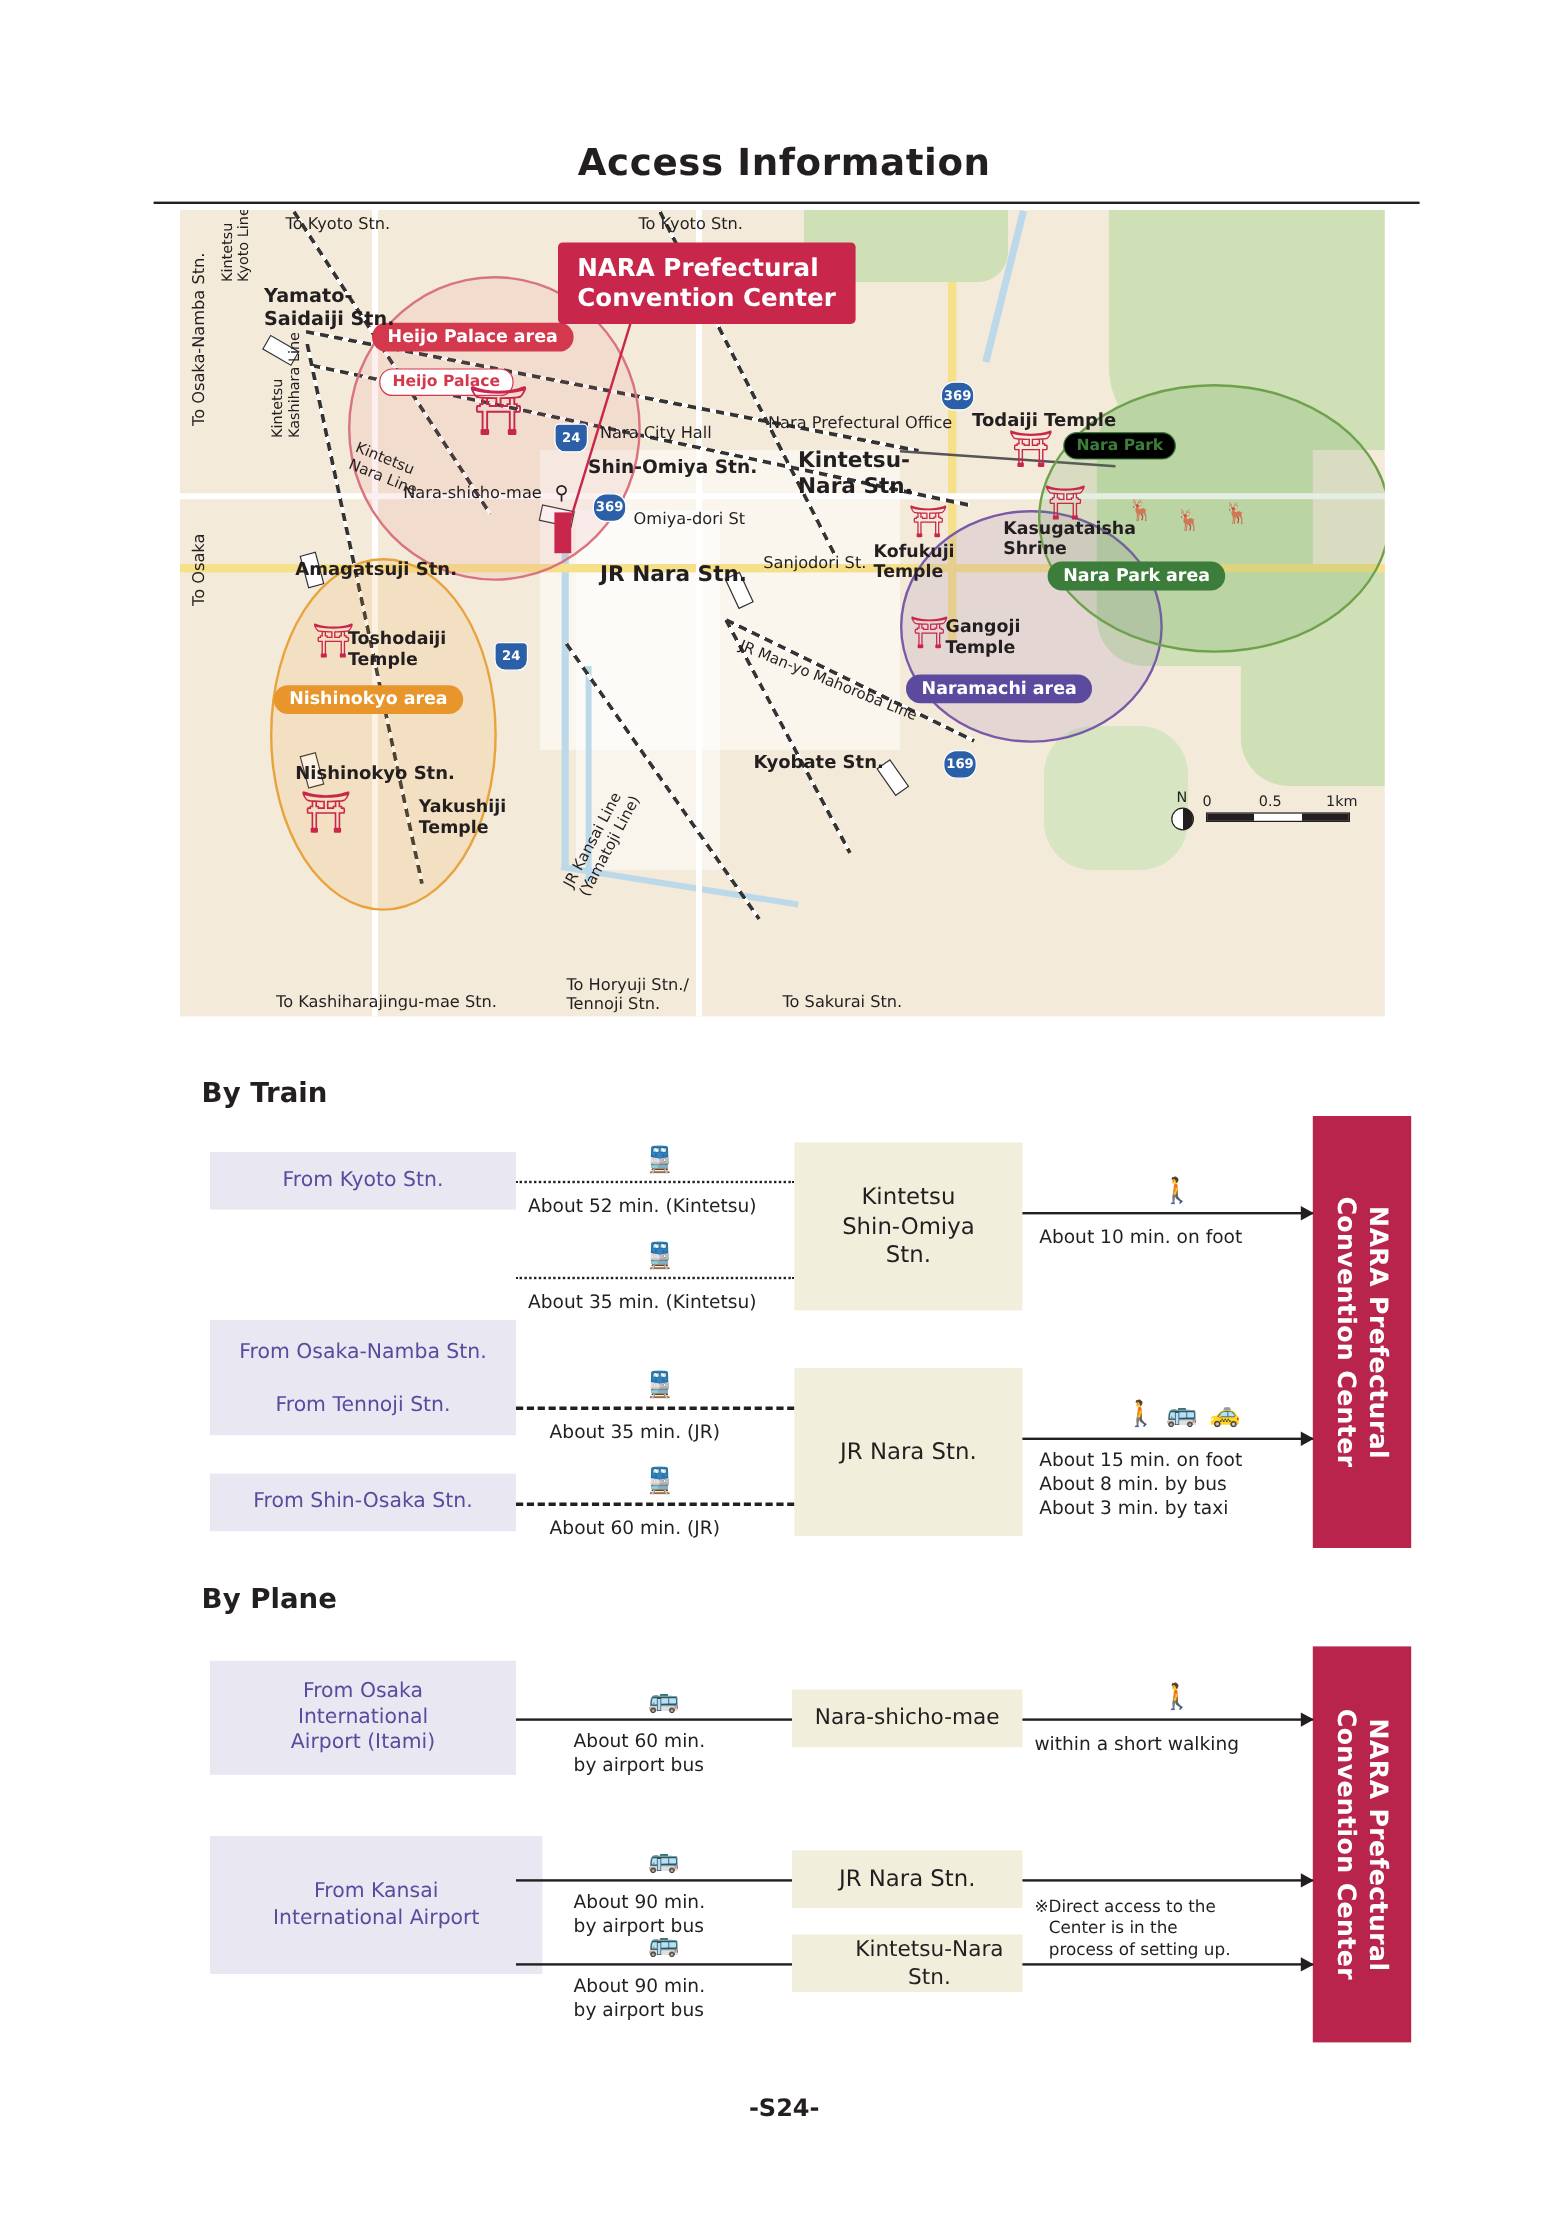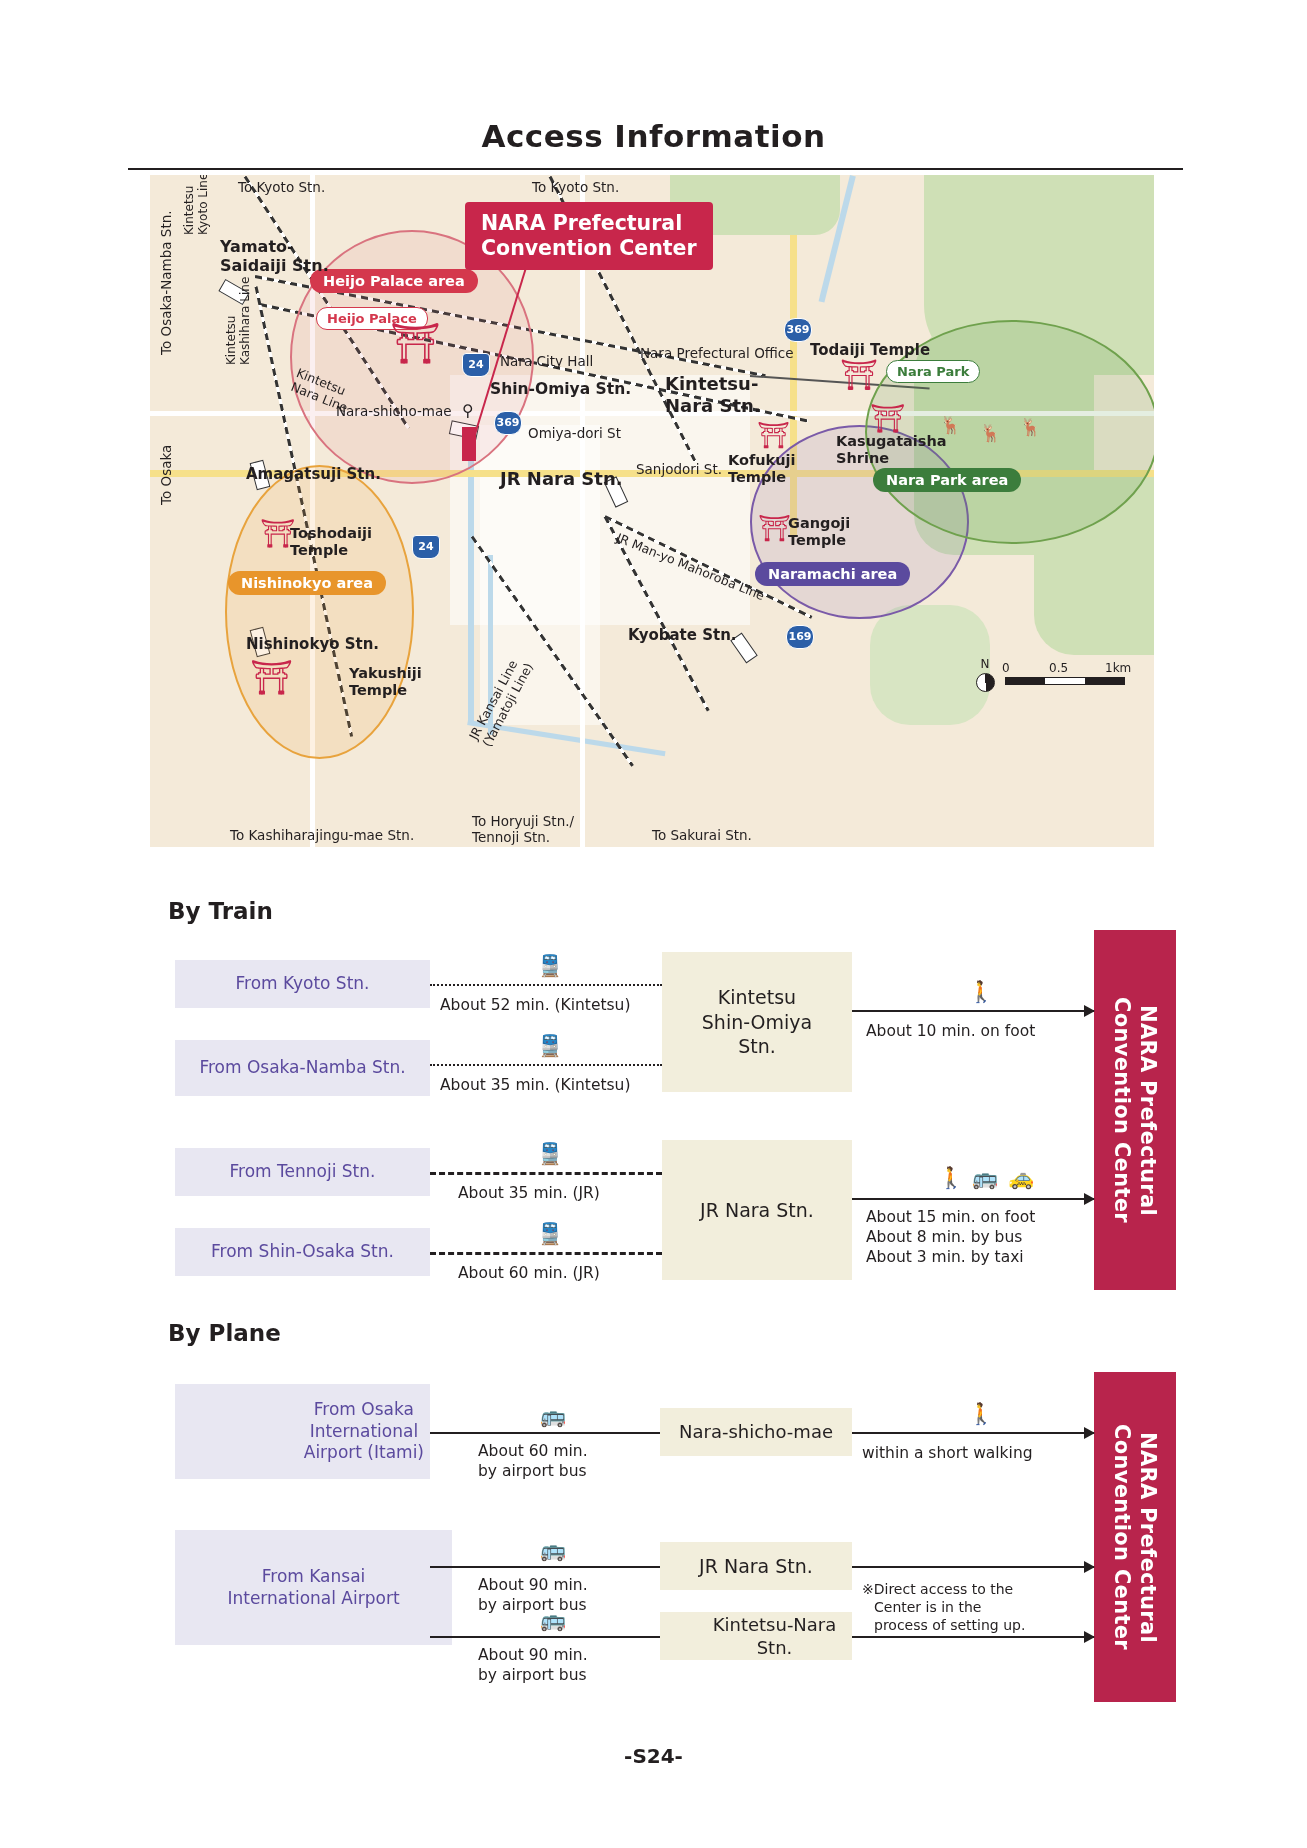--- a/index.html
+++ b/index.html
@@ -108,21 +108,21 @@
     font-weight: bold;
     padding: 4px 13px;
     border-radius: 12px;
     white-space: nowrap;
   }
   .pill-heijo { background: #d4384d; left: 160px; top: 94px; }
   .pill-nishinokyo { background: #e8952b; left: 78px; top: 396px; }
   .pill-naramachi { background: #5b4a9e; left: 605px; top: 387px; }
   .pill-narapark { background: #3c7d3c; left: 723px; top: 293px; }
   .pill-narapark-small {
-    background: #ffffff; color: #3c7d3c; border: 1.5px solid #3c7d3c;
+    background: #000000; color: #3c7d3c; border: 1.5px solid #3c7d3c;
     left: 736px; top: 185px; font-size: 13px; padding: 3px 10px;
   }
   .pill-heijo-small {
     background: #ffffff; color: #d4384d; border: 1.5px solid #d4384d;
     left: 166px; top: 132px; font-size: 13px; padding: 3px 10px; border-radius: 11px;
   }
 
   .callout {
     position: absolute;
     left: 315px; top: 27px;
@@ -481,21 +481,21 @@
   </div>
 </div>
 
 <div class="section-heading" id="train-heading">By Train</div>
 
 <div class="dest-box" style="left:1094px;top:930px;width:82px;height:360px;">
   <span><span>NARA Prefectural</span><br><span>Convention Center</span></span>
 </div>
 
 <div class="origin-box" style="left:175px;top:960px;width:255px;height:48px;">From Kyoto Stn.</div>
-<div class="origin-box" style="left:175px;top:1040px;width:255px;height:56px;">From Osaka-Namba Stn.</div>
+<div class="origin-box" style="left:175px;top:1100px;width:255px;height:56px;">From Osaka-Namba Stn.</div>
 
 <div class="conn-dotted" style="left:430px;top:984px;width:232px;"></div>
 <div class="conn-dotted" style="left:430px;top:1064px;width:232px;"></div>
 <div class="mini-icon" style="left:537px;top:956px;">🚆</div>
 <div class="mini-icon" style="left:537px;top:1036px;">🚆</div>
 <div class="leg-label" style="left:440px;top:996px;">About 52 min. (Kintetsu)</div>
 <div class="leg-label" style="left:440px;top:1076px;">About 35 min. (Kintetsu)</div>
 
 <div class="mid-box" style="left:662px;top:952px;width:190px;height:140px;">
   <div>
@@ -530,21 +530,21 @@
   <div>About 8 min. by bus</div>
   <div>About 3 min. by taxi</div>
 </div>
 
 <div class="section-heading" id="plane-heading">By Plane</div>
 
 <div class="dest-box" style="left:1094px;top:1372px;width:82px;height:330px;">
   <span><span>NARA Prefectural</span><br><span>Convention Center</span></span>
 </div>
 
-<div class="origin-box" style="left:175px;top:1384px;width:255px;height:95px;justify-content:flex-end;">
+<div class="origin-box" style="left:175px;top:1384px;width:255px;height:95px;">
   <div>
     <div>From Osaka</div>
     <div>International</div>
     <div>Airport (Itami)</div>
   </div>
 </div>
 
 <div class="conn-solid" style="left:430px;top:1432px;width:230px;"></div>
 <div class="mini-icon" style="left:540px;top:1406px;">🚌</div>
 <div class="leg-label" style="left:478px;top:1442px;">

